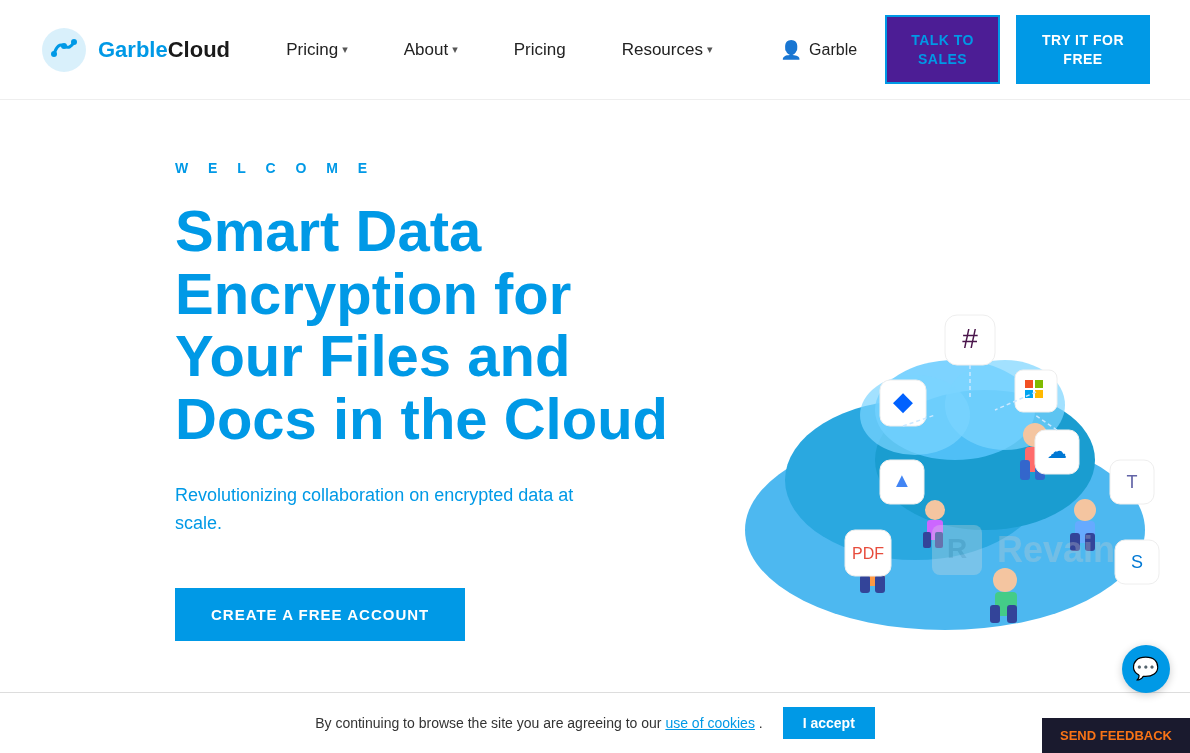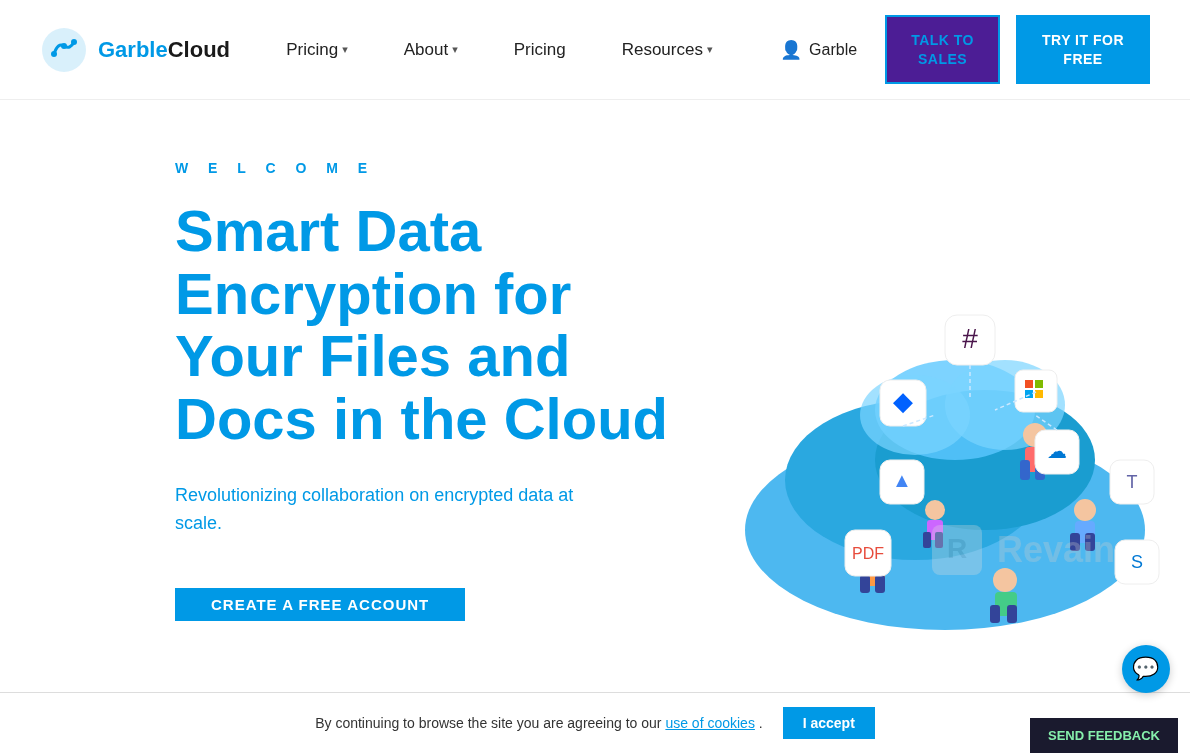--- a/index.html
+++ b/index.html
@@ -134,21 +134,21 @@
       line-height: 1.6;
       margin-bottom: 50px;
       max-width: 420px;
     }
     .cta-btn {
       display: inline-block;
       background: #0099e6;
       color: #fff;
       font-size: 15px;
       font-weight: 700;
-      padding: 8px 36px;
+      padding: 18px 36px;
       text-transform: uppercase;
       letter-spacing: 1px;
       cursor: pointer;
       border: none;
       text-decoration: none;
     }
 
     
     .hero-right {
       flex: 0 0 500px;
@@ -187,23 +187,23 @@
       color: #fff;
       border: none;
       padding: 8px 20px;
       font-size: 14px;
       font-weight: 600;
       cursor: pointer;
     }
     .send-feedback-btn {
       position: fixed;
       bottom: 0;
-      right: 12px;
+      right: 0;
       background: #1a1a2e;
-      color: #86efac;
+      color: #f97316;
       font-size: 13px;
       font-weight: 600;
       padding: 10px 18px;
       cursor: pointer;
       border: none;
       z-index: 101;
     }
 
     
     .revain-watermark {

